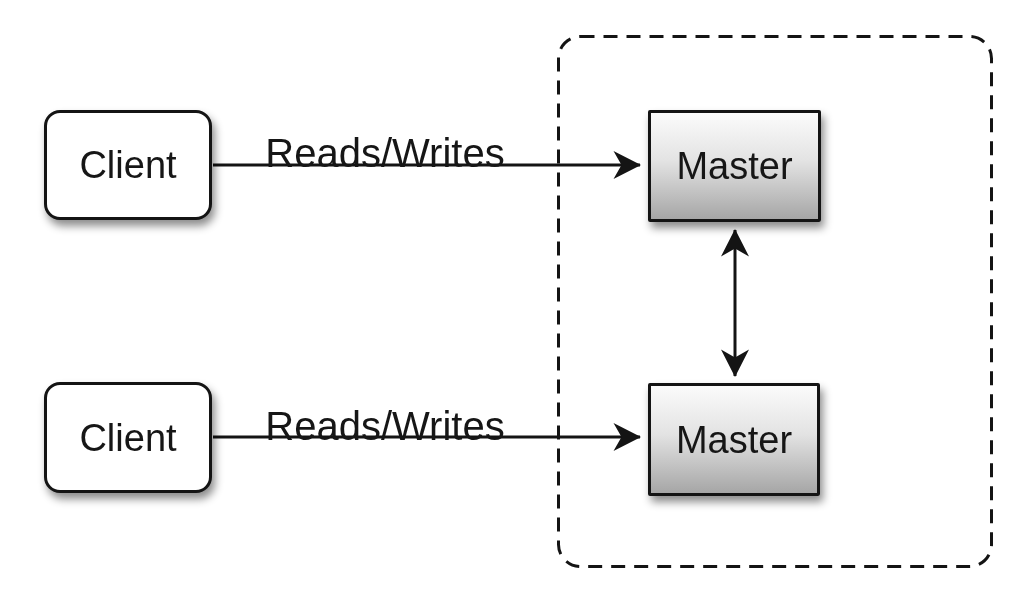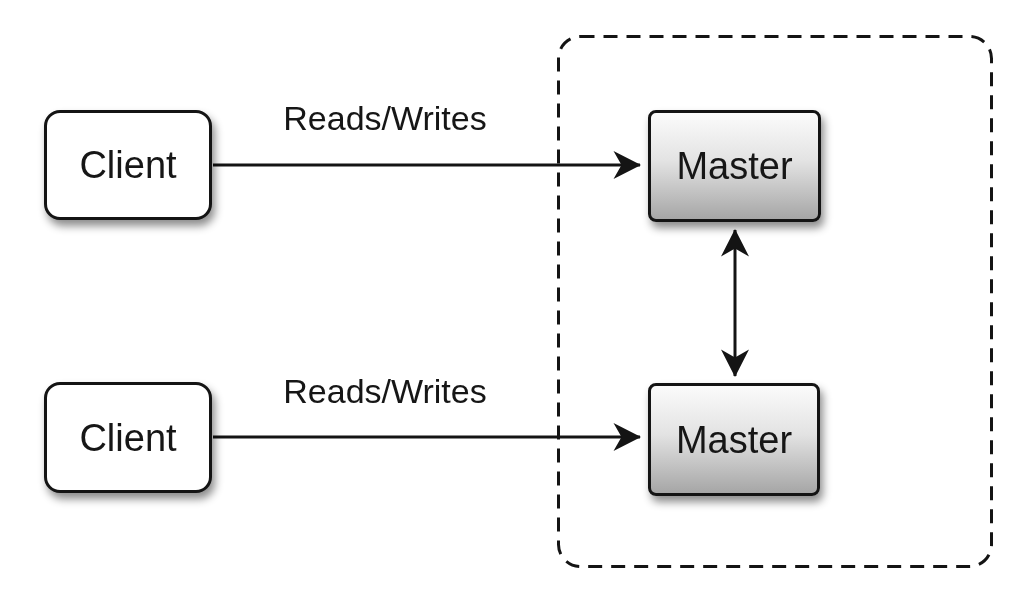--- a/index.html
+++ b/index.html
@@ -38,31 +38,32 @@
     white-space: nowrap;
   }
   .client {
     background: #ffffff;
     border-radius: 16px;
   }
   .client-top    { left: 44px;  top: 110px; width: 168px; height: 110px; }
   .client-bottom { left: 44px;  top: 382px; width: 168px; height: 111px; }
   .master {
     background: linear-gradient(180deg, #fbfbfb 0%, #e3e3e3 45%, #a6a6a6 100%);
-    border-radius: 8px;
+    border-radius: 2px;
   }
   .master-top    { left: 648px; top: 110px; width: 173px; height: 112px; }
   .master-bottom { left: 648px; top: 383px; width: 172px; height: 113px; }
   .edge-label {
     position: absolute;
     transform: translateX(-50%);
-    font-size: 34px;
+    font-size: 40px;
     line-height: 38px;
     color: #161616;
     white-space: nowrap;
+    margin-top: 35px;
   }
   .edge-label-rw-top    { left: 385px; top: 99px;  }
   .edge-label-rw-bottom { left: 385px; top: 372px; }
   .edge-label-replication { left: 868px; top: 277px; }
 </style>
 </head>
 <body>
 
 <div class="canvas">
 

